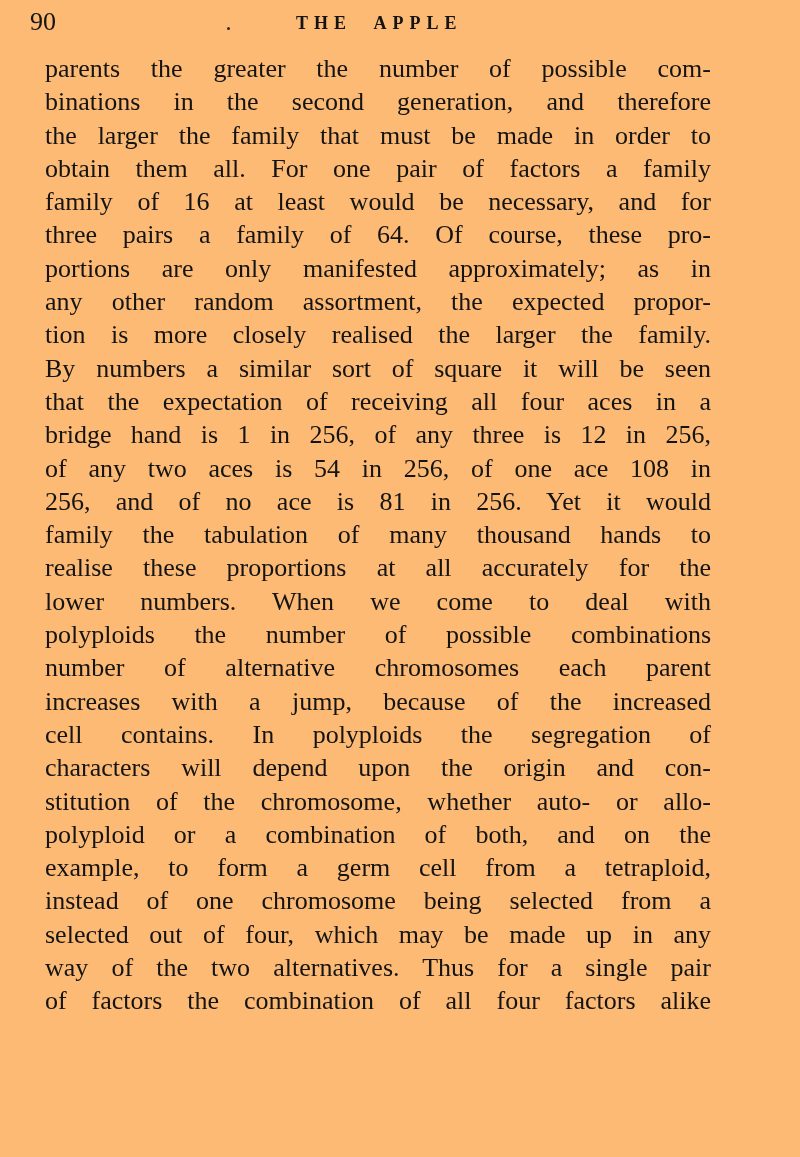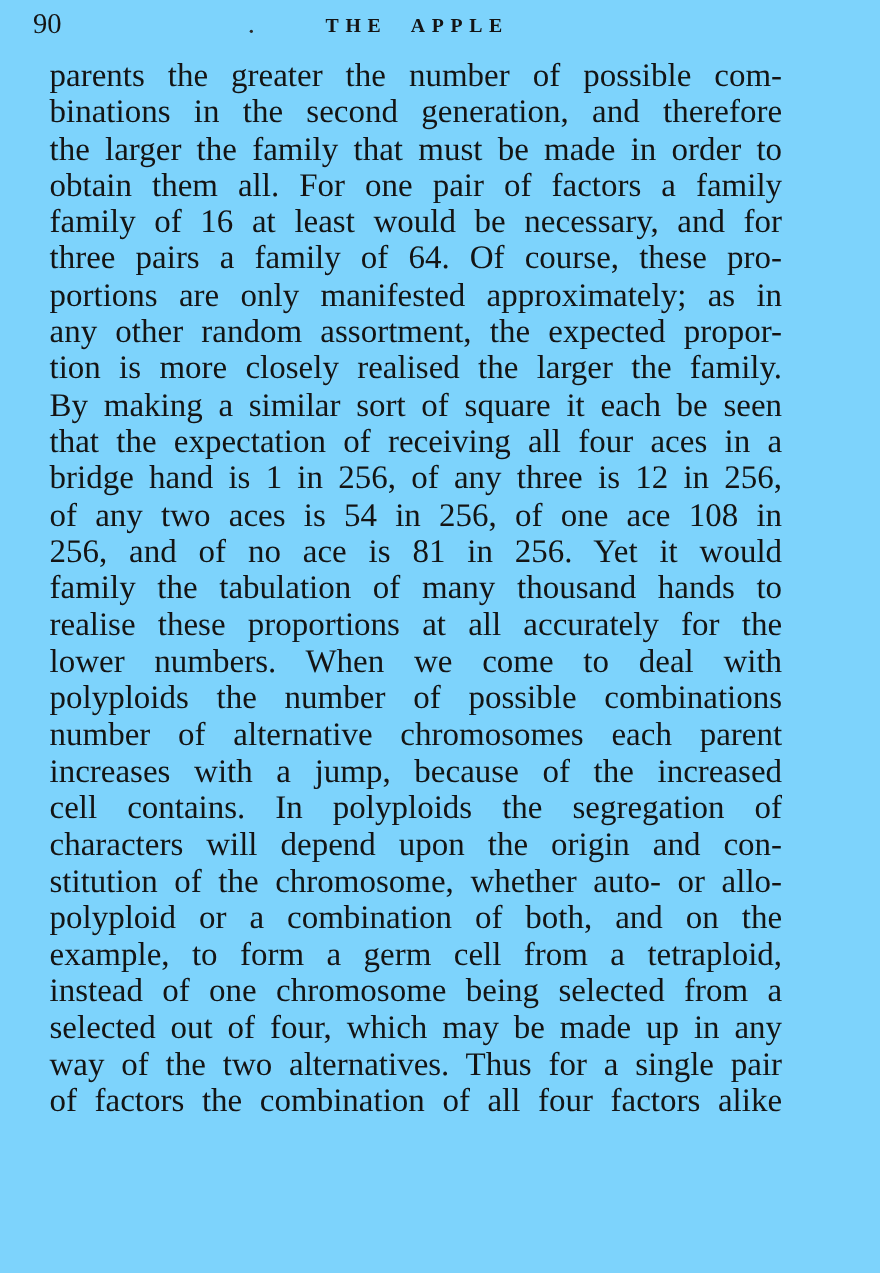--- a/index.html
+++ b/index.html
@@ -4,21 +4,21 @@
 <style>
   html, body {
     margin: 0;
     padding: 0;
     background: #ffffff;
   }
   .page {
     position: relative;
     width: 800px;
     height: 1157px;
-    background: #7dd3fc;
+    background: #fdba74;
     font-family: "Liberation Serif", "DejaVu Serif", serif;
     color: #141414;
     overflow: hidden;
   }
   .page-number {
     position: absolute;
     left: 30px;
     top: 8px;
     font-size: 26px;
     line-height: 28px;
@@ -46,21 +46,21 @@
   }
   .body-text {
     position: absolute;
     left: 45px;
     top: 52px;
     width: 666px;
   }
   .line {
     height: 33.3px;
     line-height: 33.3px;
-    font-size: 30px;
+    font-size: 26px;
     text-align: justify;
     text-align-last: justify;
     -moz-text-align-last: justify;
     white-space: normal;
     overflow: visible;
   }
 </style>
 </head>
 <body>
 
@@ -75,21 +75,21 @@
   <div class="body-text">
     <div class="line">parents the greater the number of possible com-</div>
     <div class="line">binations in the second generation, and therefore</div>
     <div class="line">the larger the family that must be made in order to</div>
     <div class="line">obtain them all.  For one pair of factors a family</div>
     <div class="line">family of 16 at least would be necessary, and for</div>
     <div class="line">three pairs a family of 64.  Of course, these pro-</div>
     <div class="line">portions are only manifested approximately; as in</div>
     <div class="line">any other random assortment, the expected propor-</div>
     <div class="line">tion is more closely realised the larger the family.</div>
-    <div class="line">By making a similar sort of square it each be seen</div>
+    <div class="line">By numbers a similar sort of square it will be seen</div>
     <div class="line">that the expectation of receiving all four aces in a</div>
     <div class="line">bridge hand is 1 in 256, of any three is 12 in 256,</div>
     <div class="line">of any two aces is 54 in 256, of one ace 108 in</div>
     <div class="line">256, and of no ace is 81 in 256.  Yet it would</div>
     <div class="line">family the tabulation of many thousand hands to</div>
     <div class="line">realise these proportions at all accurately for the</div>
     <div class="line">lower numbers.  When we come to deal with</div>
     <div class="line">polyploids the number of possible combinations</div>
     <div class="line">number of alternative chromosomes each parent</div>
     <div class="line">increases with a jump, because of the increased</div>

